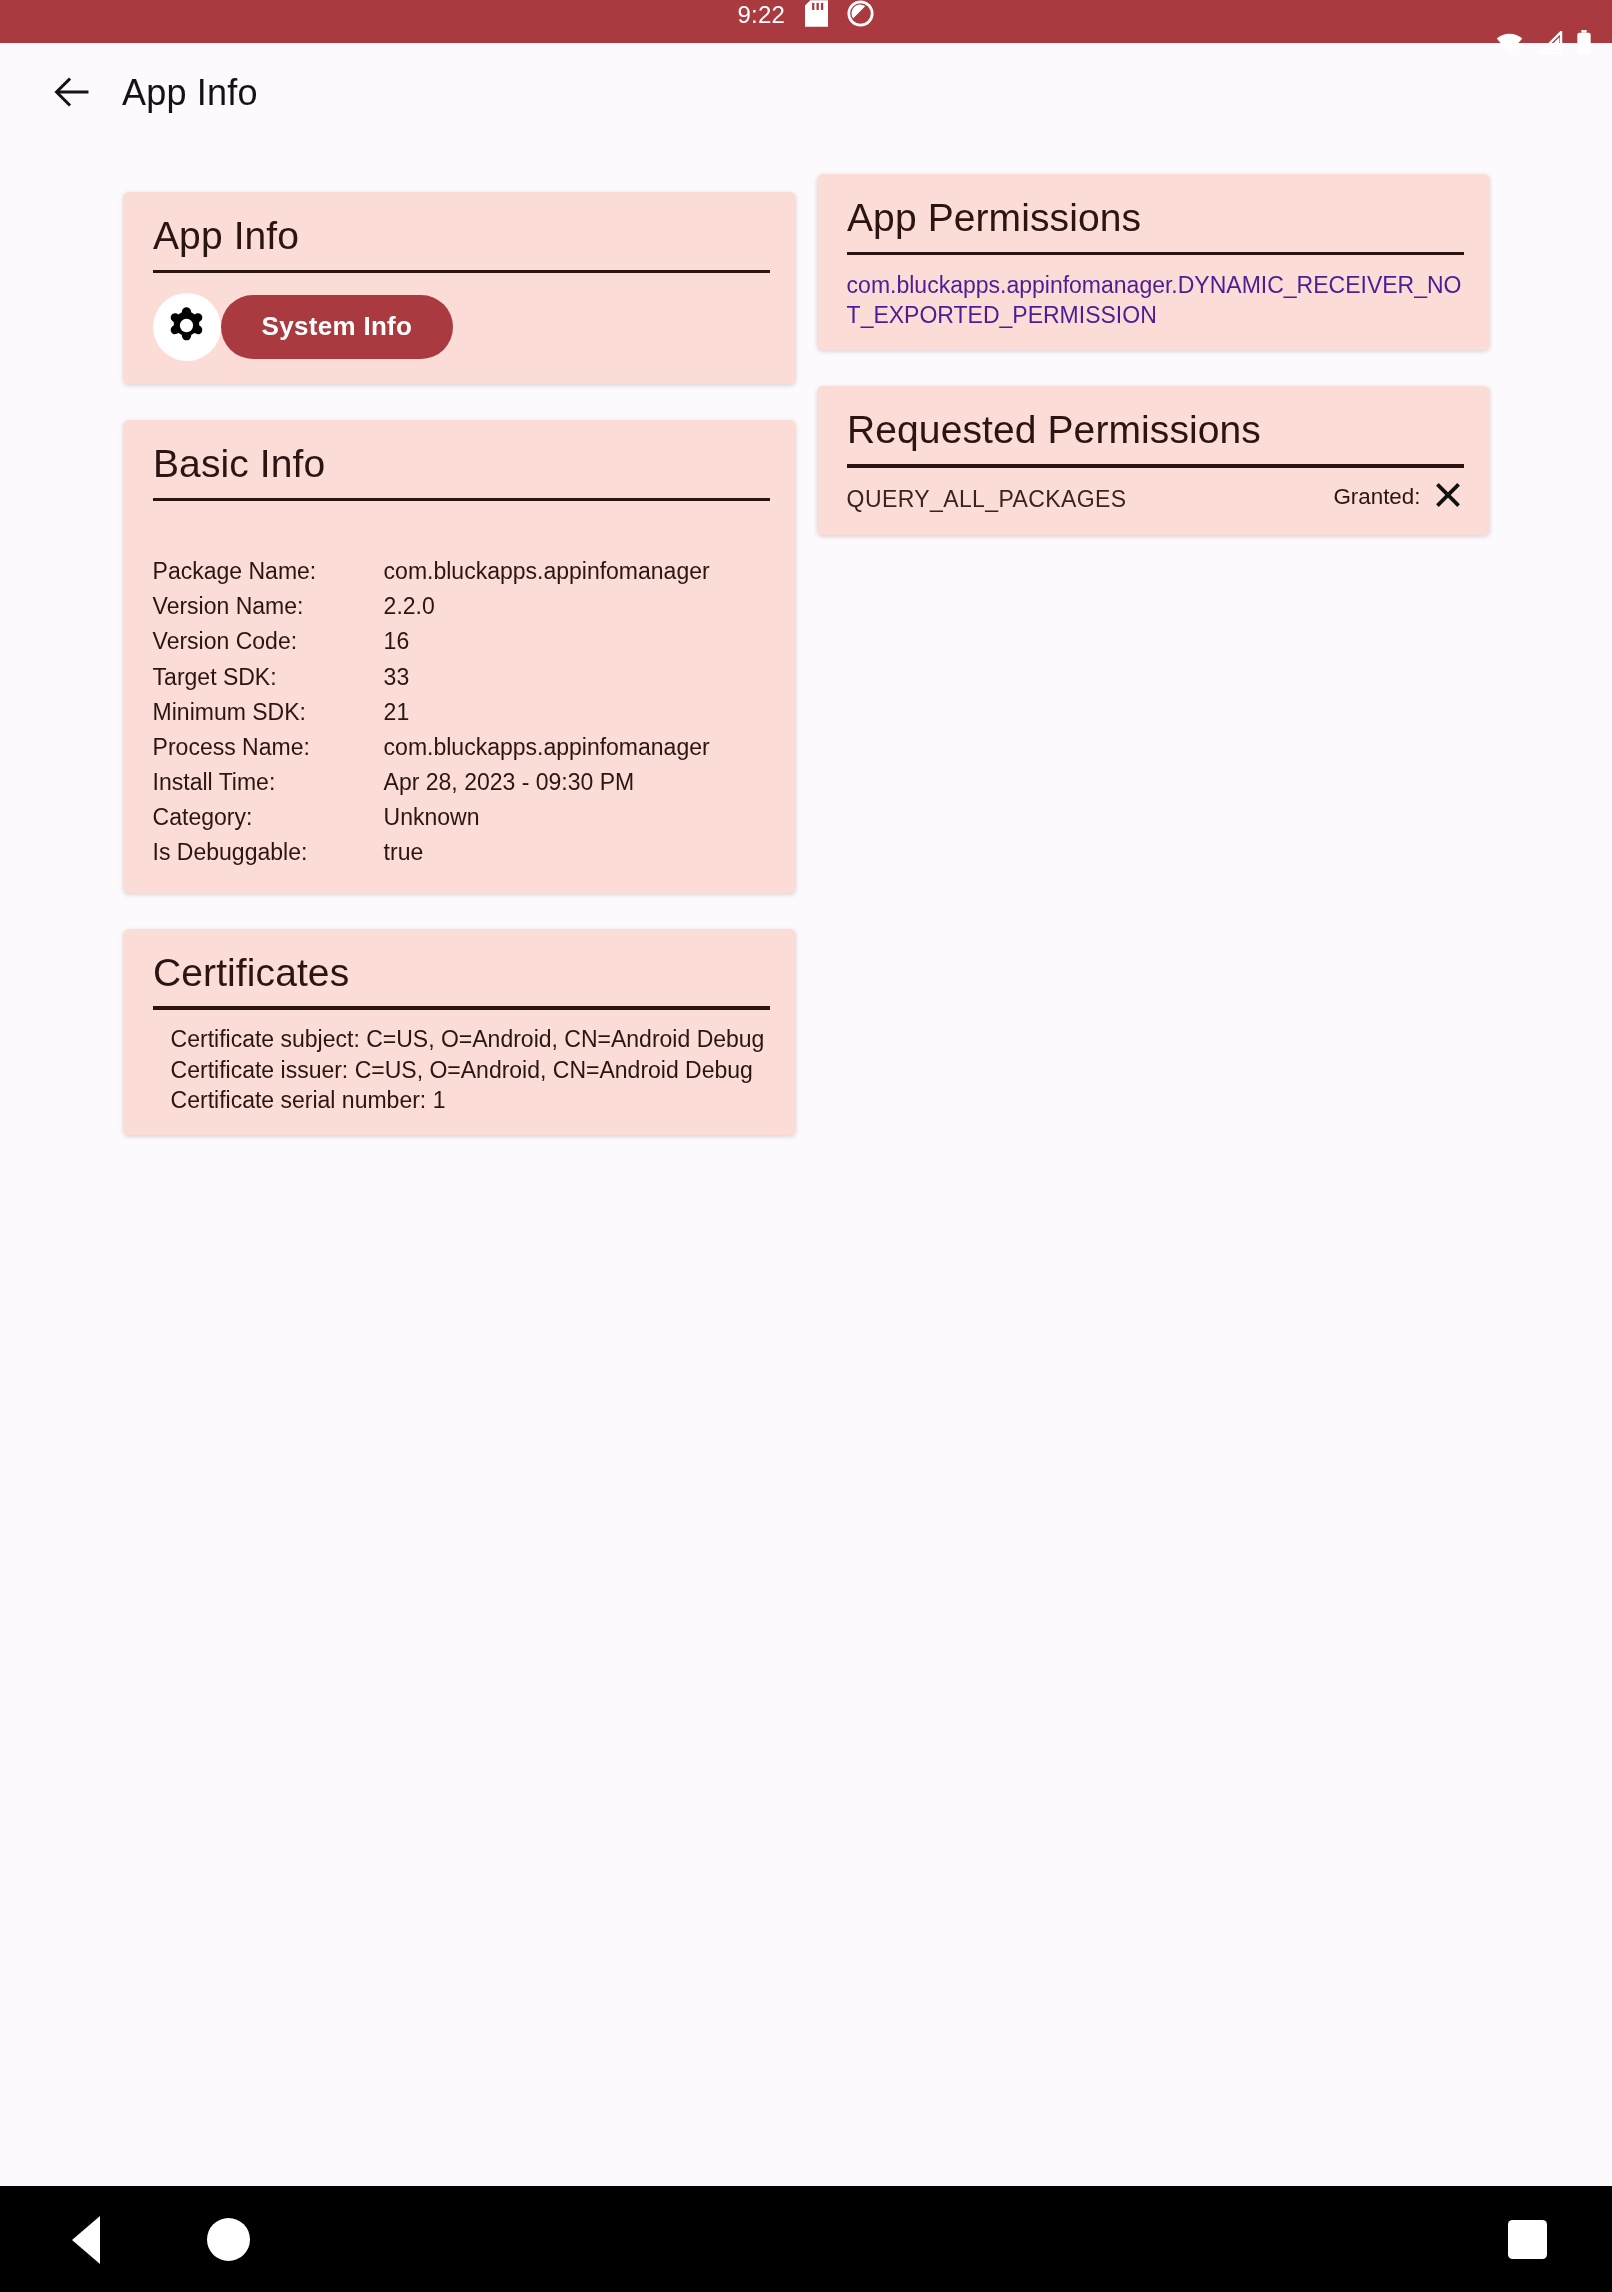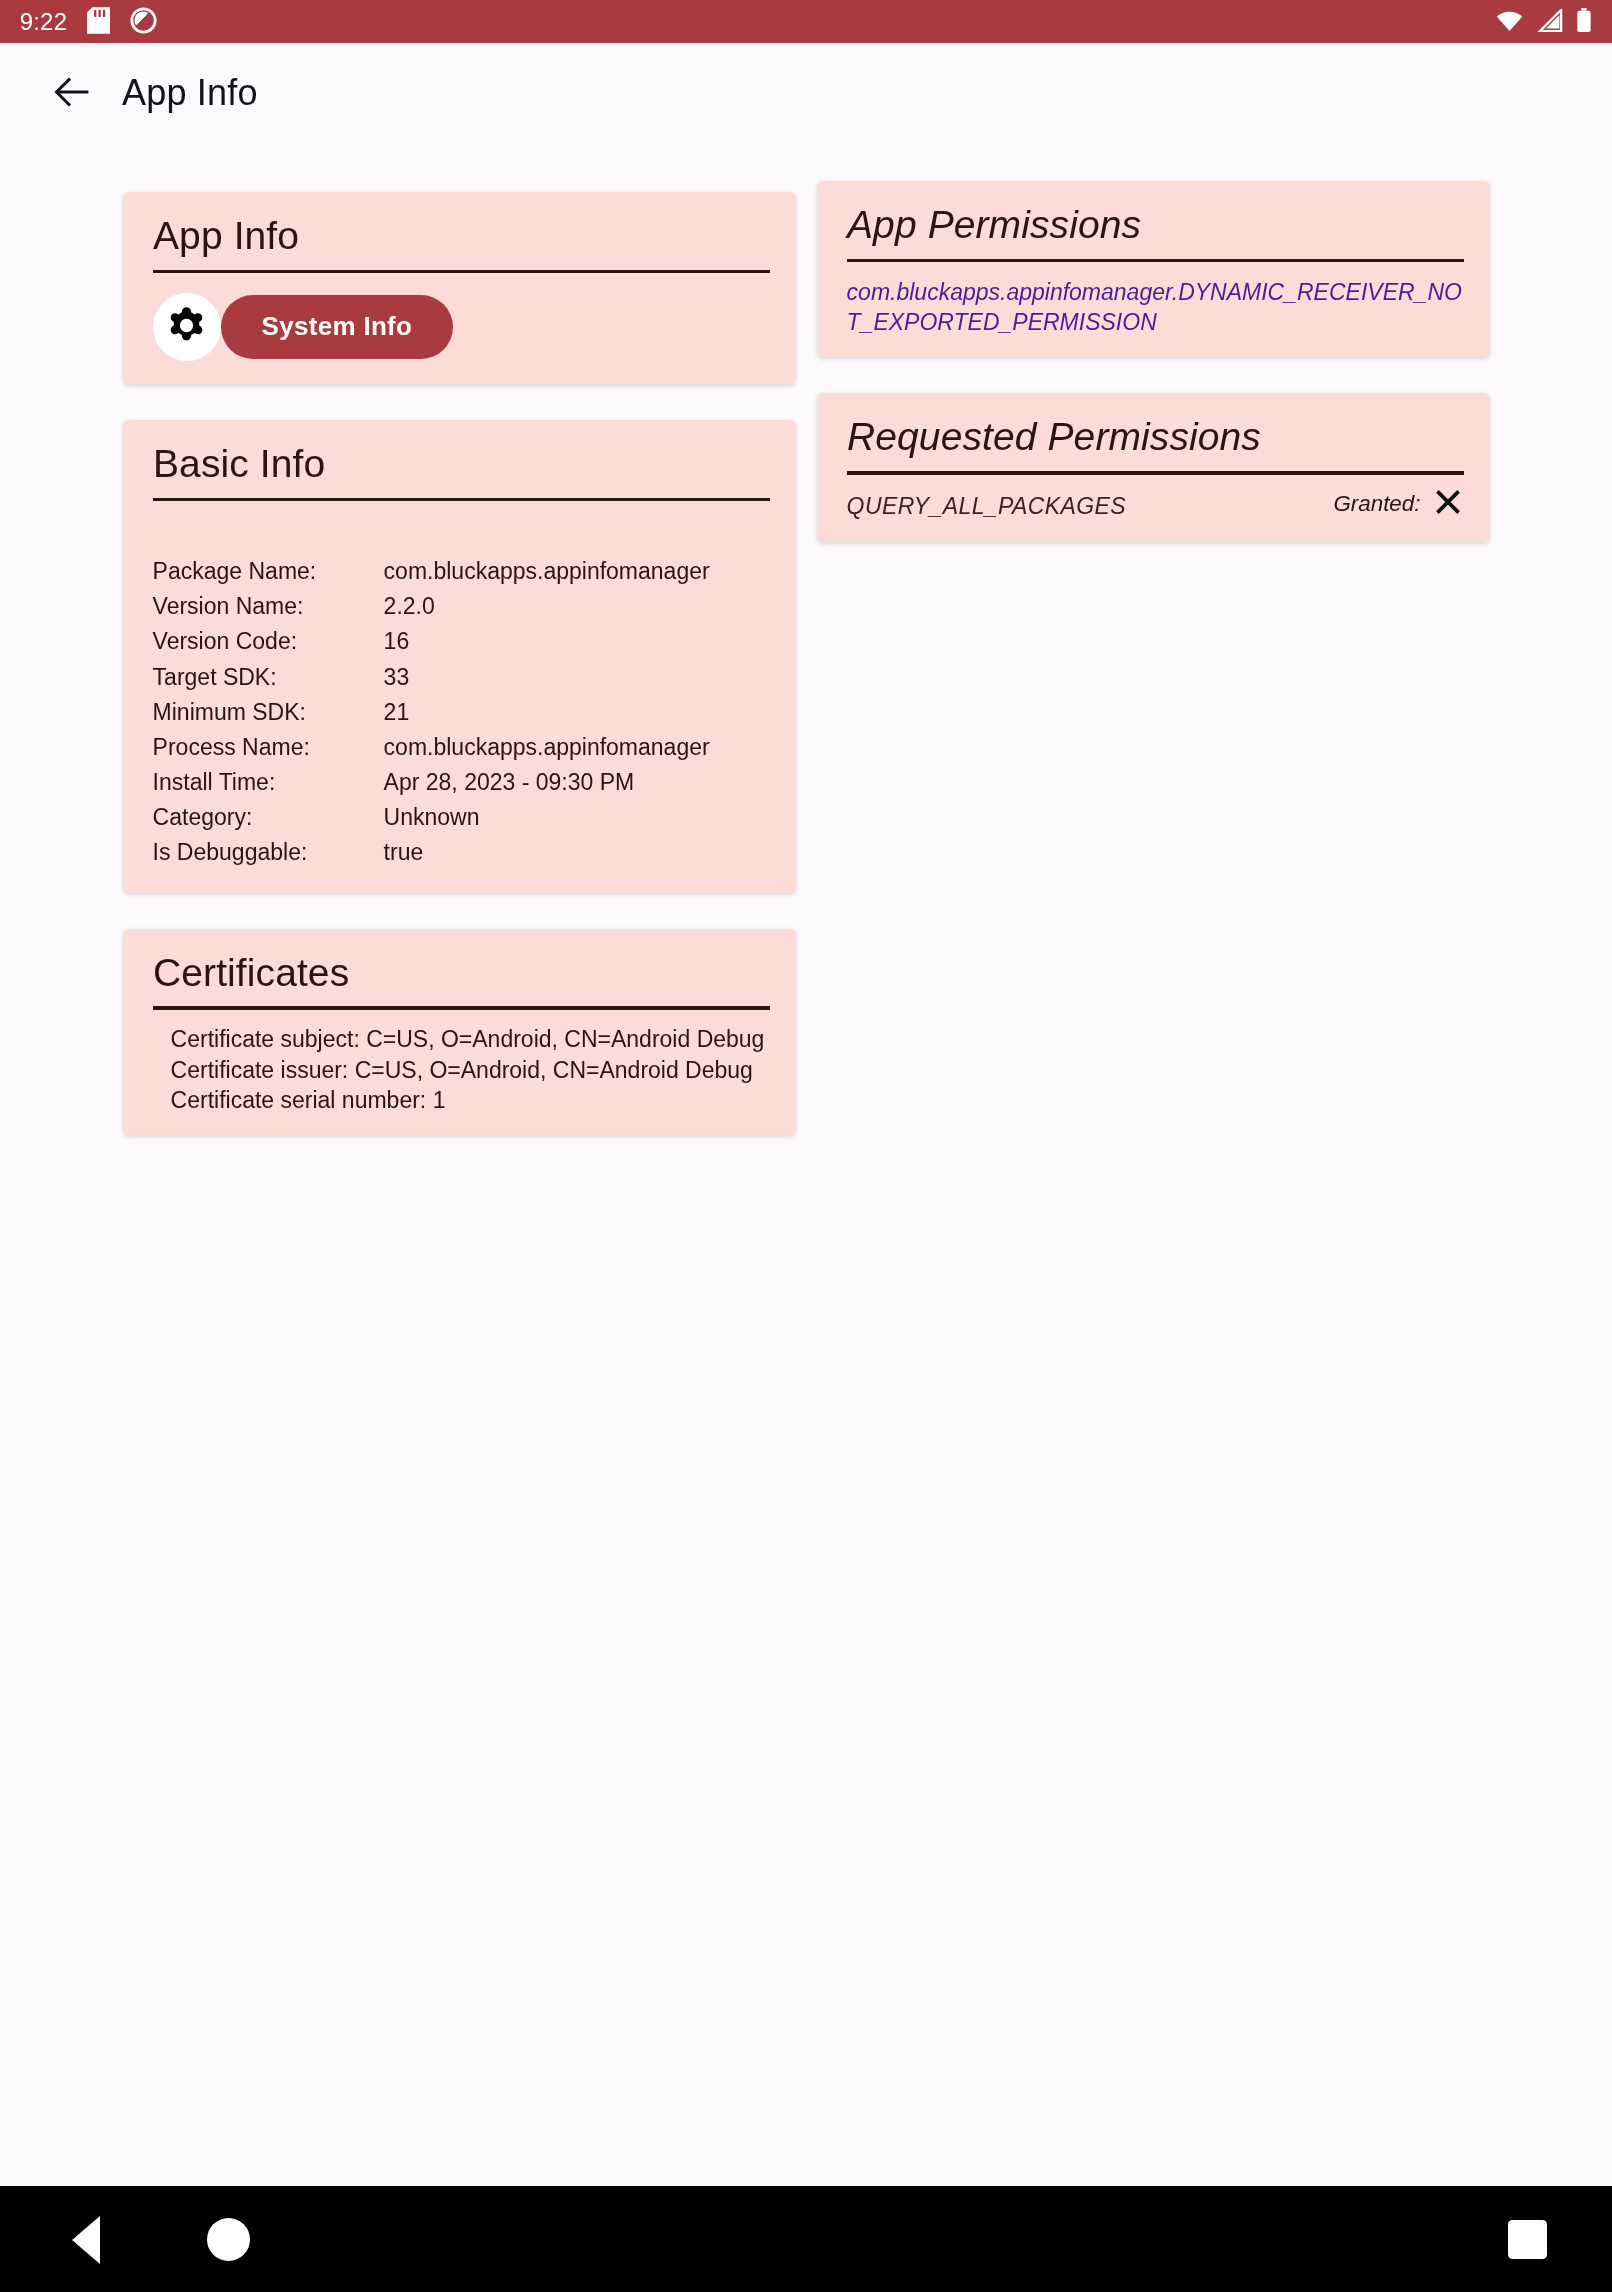--- a/index.html
+++ b/index.html
@@ -10,20 +10,21 @@
     overflow:hidden;
   }
   body { position:relative; }
 
   
   .status-bar{
     position:absolute; top:0; left:0; width:1612px; height:43px;
     background:#A93B40;
     display:flex; align-items:center;
     padding:0 19.7px;
+    flex-direction:column;
   }
   .sb-left{ display:flex; align-items:center; gap:19.7px; }
   .sb-time{
     color:#FFFFFF; font-size:24px; letter-spacing:0.2px;
     font-family:"Liberation Sans", sans-serif;
   }
   .sb-right{ margin-left:auto; display:flex; align-items:center; gap:12.5px; }
   .sb-icon{ display:block; }
 
   
@@ -46,21 +47,21 @@
   
   .content{
     position:absolute; top:143px; left:0; width:1612px;
     height:2042px;
     padding:0;
   }
   .col-left{
     position:absolute; left:123px; top:49px; width:673px;
   }
   .col-right{
-    position:absolute; left:817px; top:38px; width:673px;font-style:italic;
+    position:absolute; left:817px; top:31px; width:673px;
   }
 
   .card{
     background:#FBDCD7;
     border-radius:6.3px;
     box-shadow:0 1.8px 4.5px rgba(90,50,50,0.18);
     margin-bottom:36px;
     padding:0;
     position:relative;
   }

